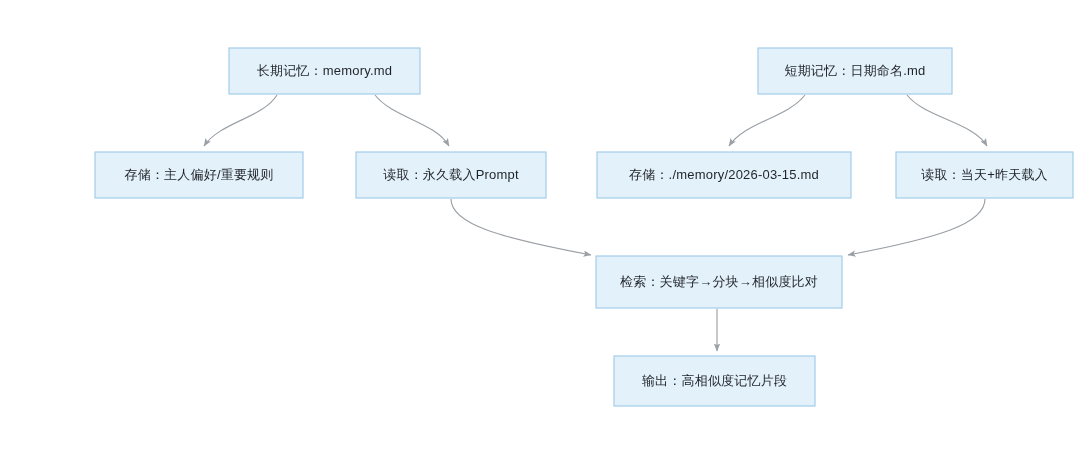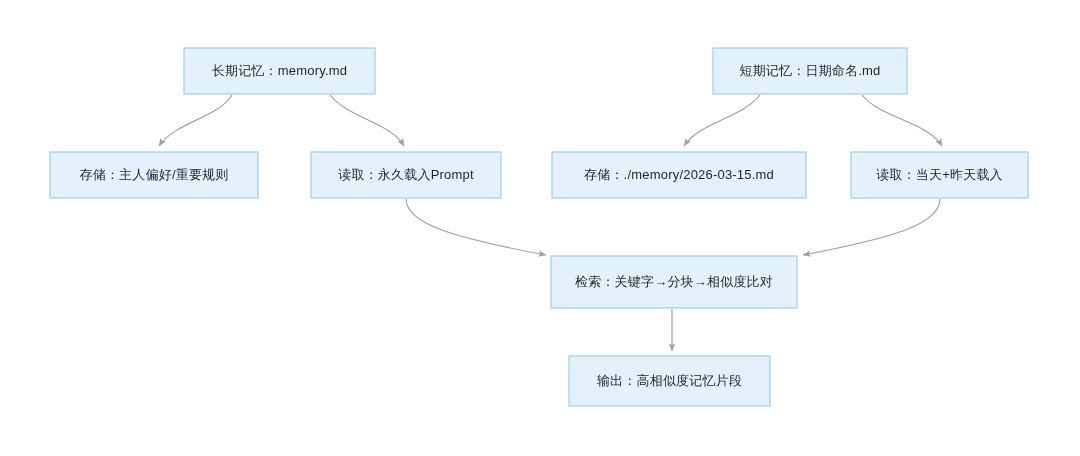--- a/index.html
+++ b/index.html
@@ -12,20 +12,21 @@
     width: 1080px;
     height: 456px;
     font-family: "Liberation Sans", "DejaVu Sans", sans-serif;
     overflow: hidden;
   }
   #diagram-root {
     position: relative;
     width: 968px;
     height: 456px;
     background: #ffffff;
+    margin-left: 45px;
   }
   #flow-svg {
     position: absolute;
     top: 0;
     left: 0;
     width: 1080px;
     height: 456px;
   }
   .node-box {
     fill: #e3f1fb;

